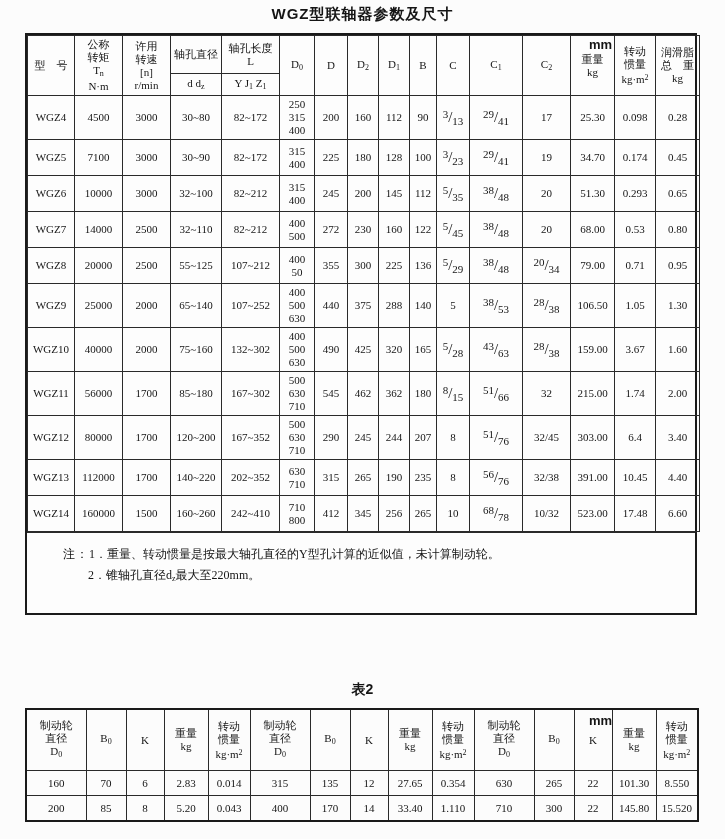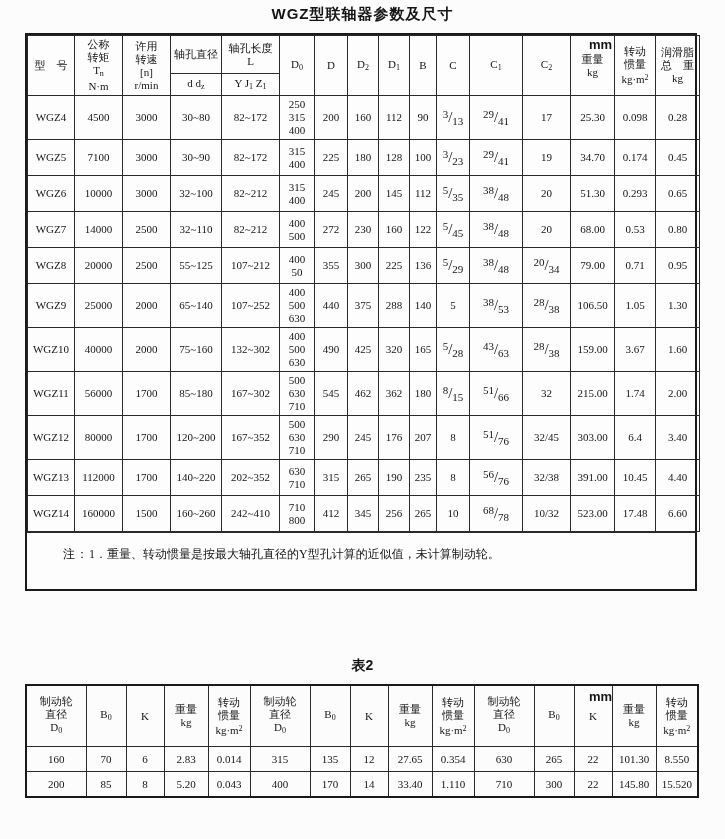--- a/index.html
+++ b/index.html
@@ -270,21 +270,21 @@
           </tr>
           <tr>
             <td>WGZ12</td>
             <td>80000</td>
             <td>1700</td>
             <td>120~200</td>
             <td>167~352</td>
             <td>500<br>630<br>710</td>
             <td>290</td>
             <td>245</td>
-            <td>176</td>
+            <td>244</td>
             <td>207</td>
             <td>8</td>
             <td><span class="fr"><span class="fn">51</span><span class="fs">/</span><span class="fd">76</span></span></td>
             <td>32/45</td>
             <td>303.00</td>
             <td>6.4</td>
             <td>3.40</td>
           </tr>
           <tr>
             <td>WGZ13</td>
@@ -320,20 +320,21 @@
             <td>10/32</td>
             <td>523.00</td>
             <td>17.48</td>
             <td>6.60</td>
           </tr>
         </tbody>
     </table>
 
     <div class="notes" id="notes">
         <div class="note-line"><span class="note-label">注：</span><span>1．重量、转动惯量是按最大轴孔直径的Y型孔计算的近似值，未计算制动轮。</span></div>
+        <div class="note-line indent"><span>2．锥轴孔直径d<sub>z</sub>最大至220mm。</span></div>
       </div>
   </div>
 
   <div class="t2bar">
     <span class="t2-title">表2</span>
     <span class="unit-label" style="top:1px">mm</span>
   </div>
 
   <table class="t" id="table2">
     <colgroup>

